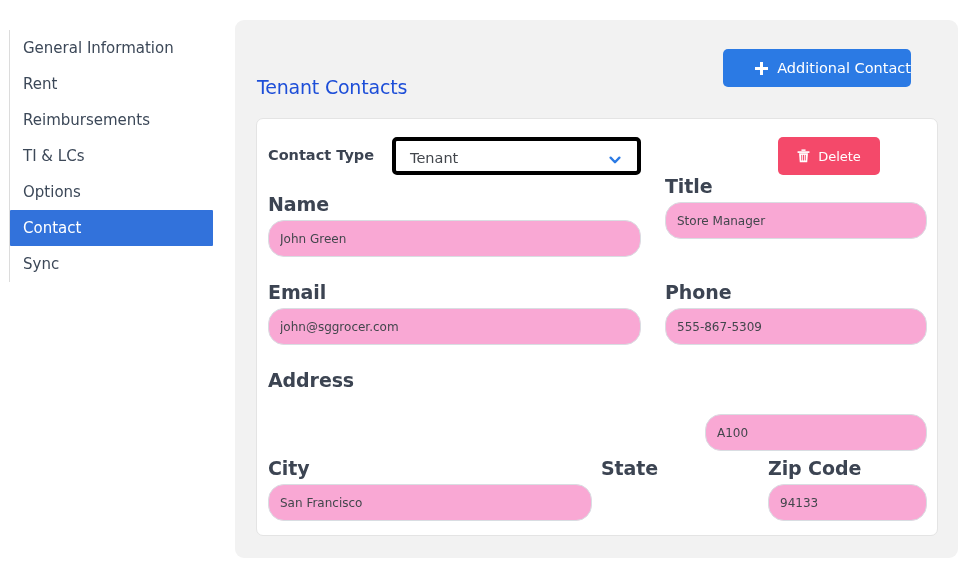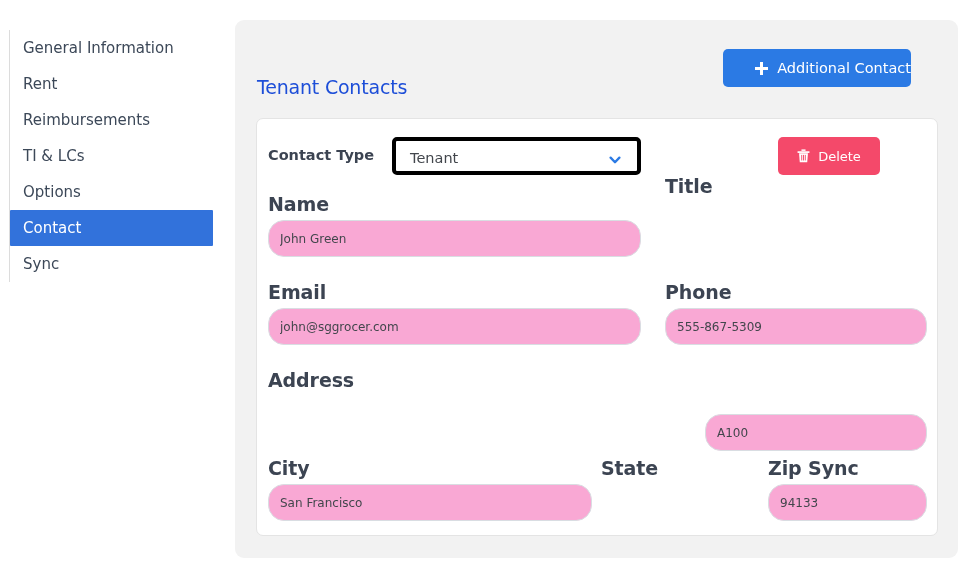--- a/index.html
+++ b/index.html
@@ -284,20 +284,21 @@
       </button>
     </div>
 
     <div class="field" id="f-name">
       <label class="field-label">Name</label>
       <input class="field-input" type="text" value="John Green" style="">
     </div>
 
     <div class="field" id="f-title">
       <label class="field-label">Title</label>
+      <input class="field-input" type="text" value="Store Manager" style="">
     </div>
 
     <div class="field" id="f-email">
       <label class="field-label">Email</label>
       <input class="field-input" type="text" value="john@sggrocer.com" style="">
     </div>
 
     <div class="field" id="f-phone">
       <label class="field-label">Phone</label>
       <input class="field-input" type="text" value="555-867-5309" style="">
@@ -314,18 +315,18 @@
     <div class="field" id="f-city">
       <label class="field-label">City</label>
       <input class="field-input" type="text" value="San Francisco" style="">
     </div>
 
     <div class="field" id="f-state">
       <label class="field-label">State</label>
     </div>
 
     <div class="field" id="f-zip">
-      <label class="field-label">Zip Sync</label>
+      <label class="field-label">Zip Code</label>
       <input class="field-input" type="text" value="94133" style="">
     </div>
 
   </div>
 </section>
 
 </body></html>

